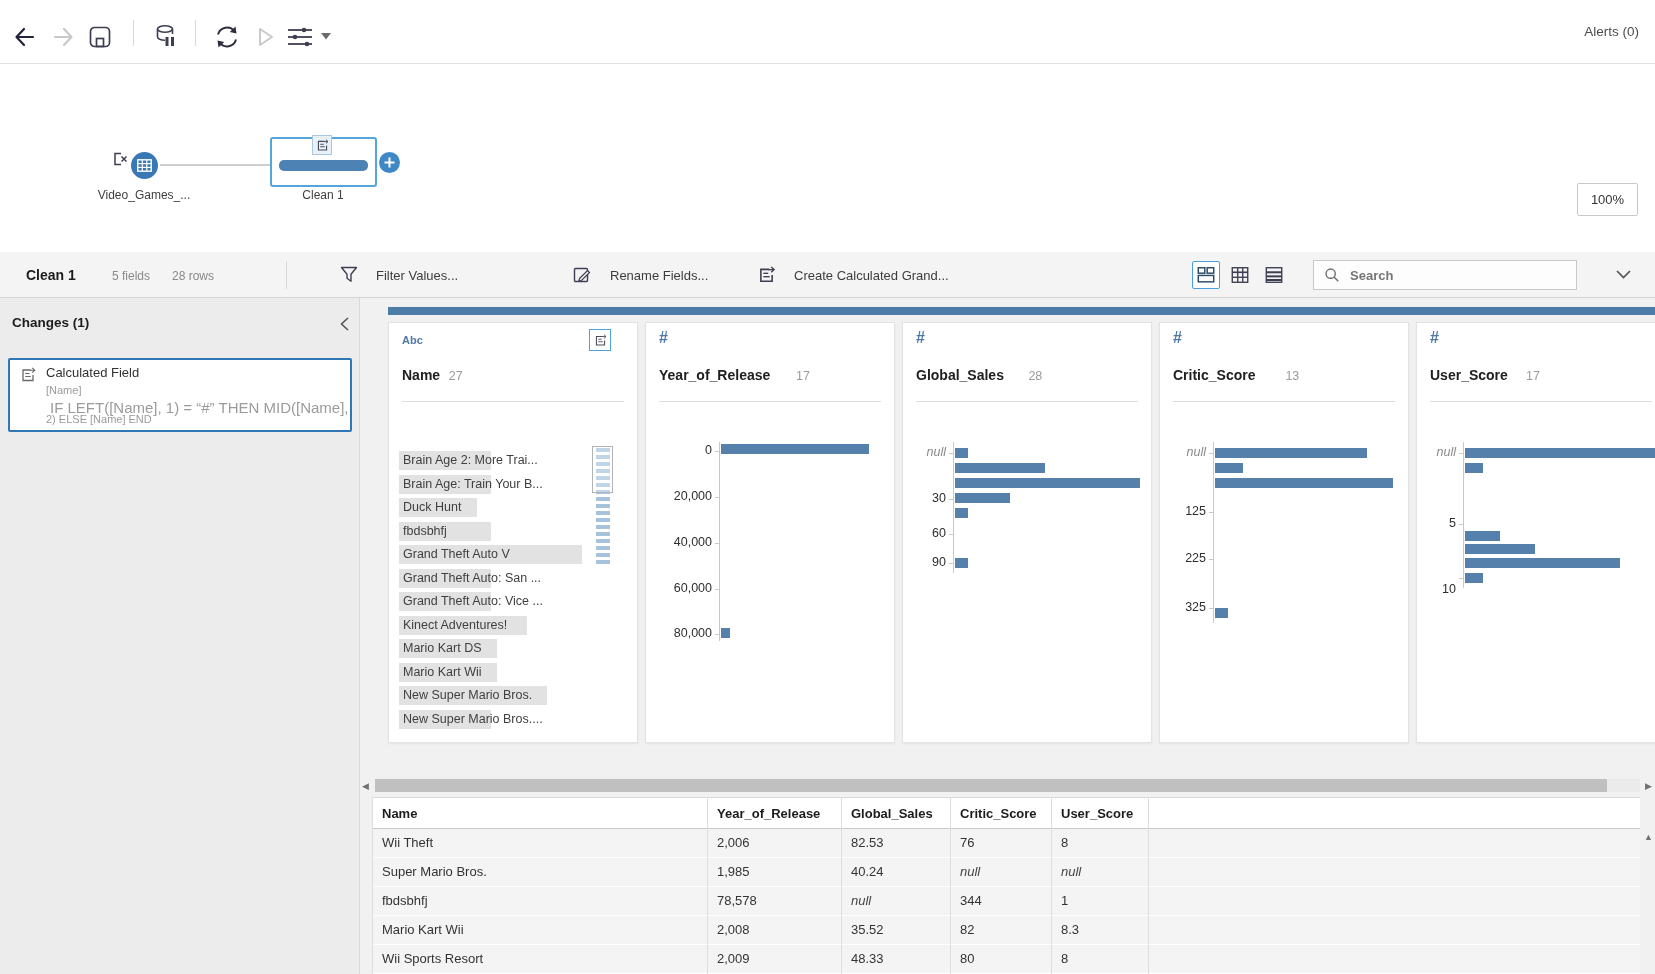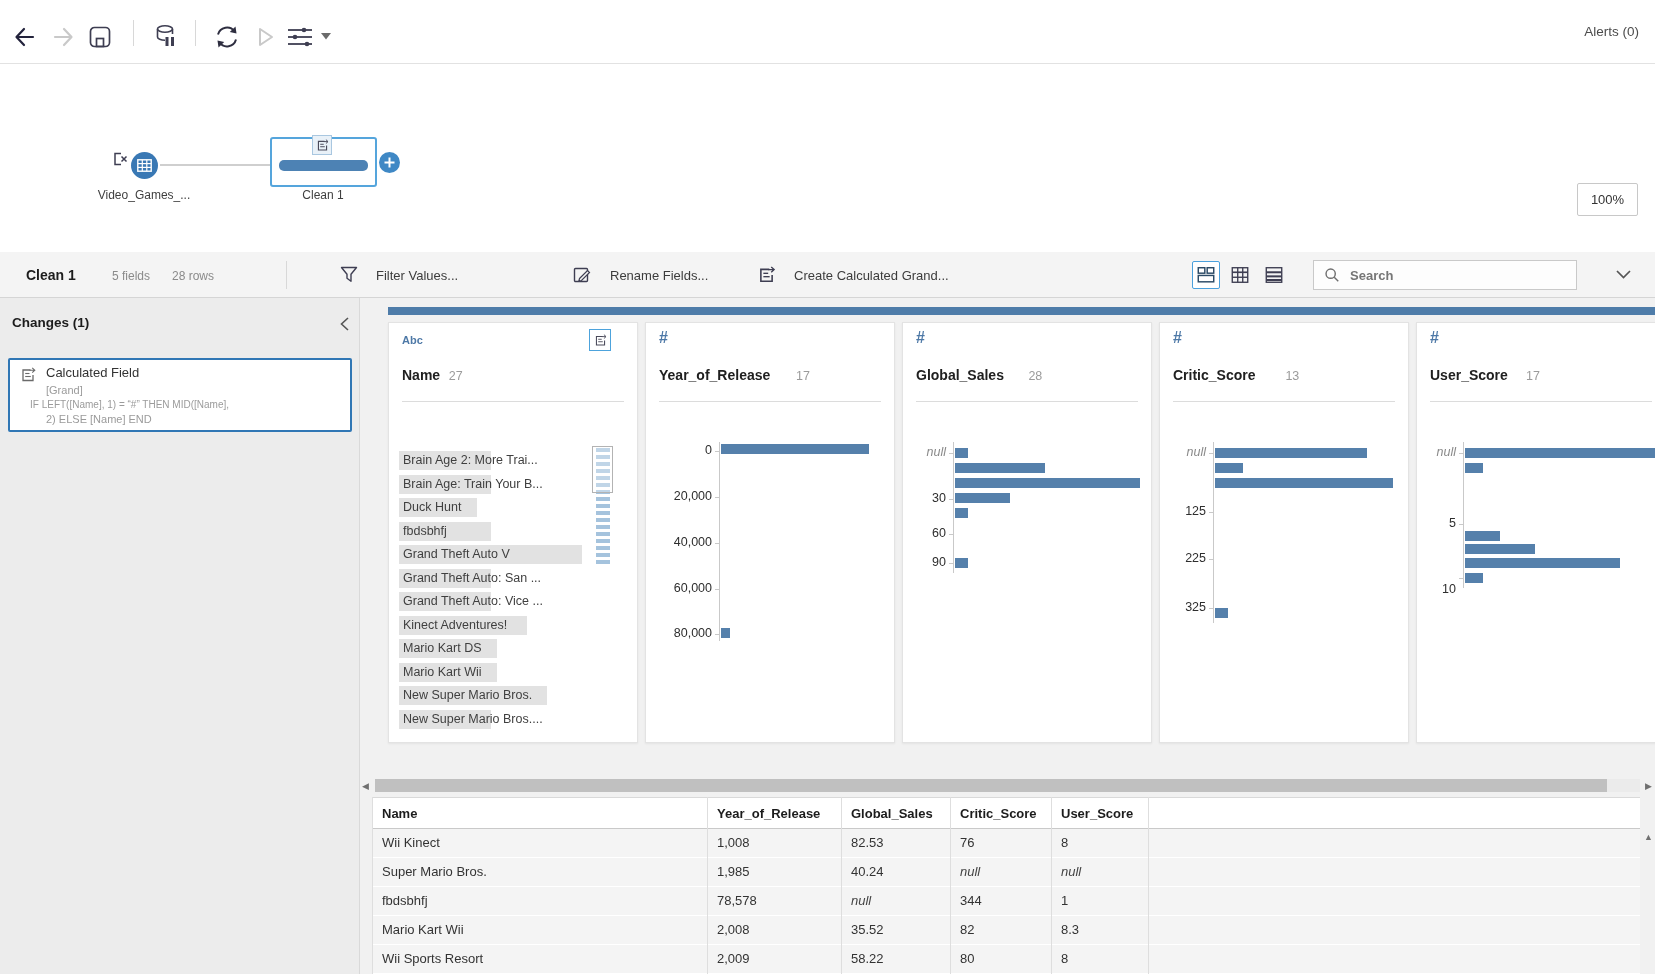--- a/index.html
+++ b/index.html
@@ -37,21 +37,21 @@
   #searchbox input::placeholder{color:#767676;}
   #cb-chevron{position:absolute;left:1616px;top:18px;cursor:pointer;}
 
   
   #changes{position:absolute;left:0;top:298px;width:360px;height:676px;background:#ececec;border-right:1px solid #d9d9d9;}
   #chg-header{position:absolute;left:12px;top:17px;font-size:13.5px;font-weight:bold;color:#1c1c1c;}
   #chg-collapse{position:absolute;right:10px;top:19px;cursor:pointer;}
   #chg-card{position:absolute;left:8px;top:60px;width:344px;height:74px;background:#fff;border:2px solid #3077b5;border-radius:2px;cursor:pointer;}
   #chg-card .t{position:absolute;left:36px;top:5px;font-size:13px;color:#333;}
   #chg-card .s{position:absolute;left:36px;top:24px;font-size:11px;color:#9b9b9b;}
-  #chg-card .c1{position:absolute;left:20px;top:39px;font-size:10px;color:#9b9b9b;white-space:nowrap;}
+  #chg-card .c1{position:absolute;left:40px;top:39px;font-size:15px;color:#9b9b9b;white-space:nowrap;}
   #chg-card .c2{position:absolute;left:36px;top:53px;font-size:11px;color:#9b9b9b;}
   #chg-card .ic{position:absolute;left:10px;top:7px;}
 
   
   #gutter{position:absolute;left:360px;top:298px;width:14px;height:676px;background:#e7e7e7;}
 
   
   #profile{position:absolute;left:360px;top:298px;width:1295px;height:472px;background:#f1f1f1;overflow:hidden;}
   #prof-scroll{position:absolute;left:28px;top:9px;width:1267px;height:8px;background:#4e7ca9;cursor:pointer;}
   .pane{position:absolute;top:24px;width:250px;height:421px;background:#fff;border:1px solid #e3e3e3;box-shadow:0 1px 2px rgba(0,0,0,0.06);overflow:hidden;}
@@ -263,21 +263,21 @@
     <div id="chg-card">
       <span class="ic">
         <svg width="16" height="16" viewBox="0 0 16 16">
             <path d="M10.5 3 H3 V13.5 H13 V8" stroke="#6a6a6a" stroke-width="1.3" fill="none"></path>
             <line x1="5.2" y1="6.5" x2="9.5" y2="6.5" stroke="#6a6a6a" stroke-width="1.1"></line>
             <line x1="5.2" y1="9.5" x2="10.8" y2="9.5" stroke="#6a6a6a" stroke-width="1.1"></line>
             <path d="M9.5 3.2 H14.5 M12.2 0.8 L14.8 3.2 L12.2 5.6" stroke="#6a6a6a" stroke-width="1.1" fill="none"></path>
           </svg>
       </span>
       <span class="t">Calculated Field</span>
-      <span class="s">[Grand]</span>
+      <span class="s">[Name]</span>
       <span class="c1">IF LEFT([Name], 1) = “#” THEN MID([Name],</span>
       <span class="c2">2) ELSE [Name] END</span>
     </div>
   </div>
 
   <div id="gutter"></div>
 
   <div id="profile">
     <div id="prof-scroll"></div>
     <div id="panes">
@@ -409,22 +409,22 @@
     <span class="g-arrow" style="left:1285px;top:11px">▶</span>
     <div id="g-header">
         <div class="g-hcell" style="left: 10px;">Name</div>
         <div class="g-hcell" style="left: 345px;">Year_of_Release</div>
         <div class="g-hcell" style="left: 479px;">Global_Sales</div>
         <div class="g-hcell" style="left: 588px;">Critic_Score</div>
         <div class="g-hcell" style="left: 689px;">User_Score</div>
       </div>
     <div id="g-body">
         <div class="g-row" style="top: 59px;">
-          <div class="g-cell" style="left: 10px;">Wii Kinect</div>
-          <div class="g-cell" style="left: 345px;">1,008</div>
+          <div class="g-cell" style="left: 10px;">Wii Theft</div>
+          <div class="g-cell" style="left: 345px;">2,006</div>
           <div class="g-cell" style="left: 479px;">82.53</div>
           <div class="g-cell" style="left: 588px;">76</div>
           <div class="g-cell" style="left: 689px;">8</div>
         </div>
         <div class="g-row" style="top: 88px;">
           <div class="g-cell" style="left: 10px;">Super Mario Bros.</div>
           <div class="g-cell" style="left: 345px;">1,985</div>
           <div class="g-cell" style="left: 479px;">40.24</div>
           <div class="g-cell null" style="left: 588px;">null</div>
           <div class="g-cell null" style="left: 689px;">null</div>
@@ -439,21 +439,21 @@
         <div class="g-row" style="top: 146px;">
           <div class="g-cell" style="left: 10px;">Mario Kart Wii</div>
           <div class="g-cell" style="left: 345px;">2,008</div>
           <div class="g-cell" style="left: 479px;">35.52</div>
           <div class="g-cell" style="left: 588px;">82</div>
           <div class="g-cell" style="left: 689px;">8.3</div>
         </div>
         <div class="g-row" style="top: 175px;">
           <div class="g-cell" style="left: 10px;">Wii Sports Resort</div>
           <div class="g-cell" style="left: 345px;">2,009</div>
-          <div class="g-cell" style="left: 479px;">58.22</div>
+          <div class="g-cell" style="left: 479px;">48.33</div>
           <div class="g-cell" style="left: 588px;">80</div>
           <div class="g-cell" style="left: 689px;">8</div>
         </div>
       </div>
     <span id="g-vscroll-arrow">▲</span>
   <div class="g-vline" style="left: 12px; top: 27px; height: 177px;"></div>
       <div class="g-vline" style="left: 347px; top: 27px; height: 177px;"></div>
       <div class="g-vline" style="left: 481px; top: 27px; height: 177px;"></div>
       <div class="g-vline" style="left: 590px; top: 27px; height: 177px;"></div>
       <div class="g-vline" style="left: 691px; top: 27px; height: 177px;"></div>

